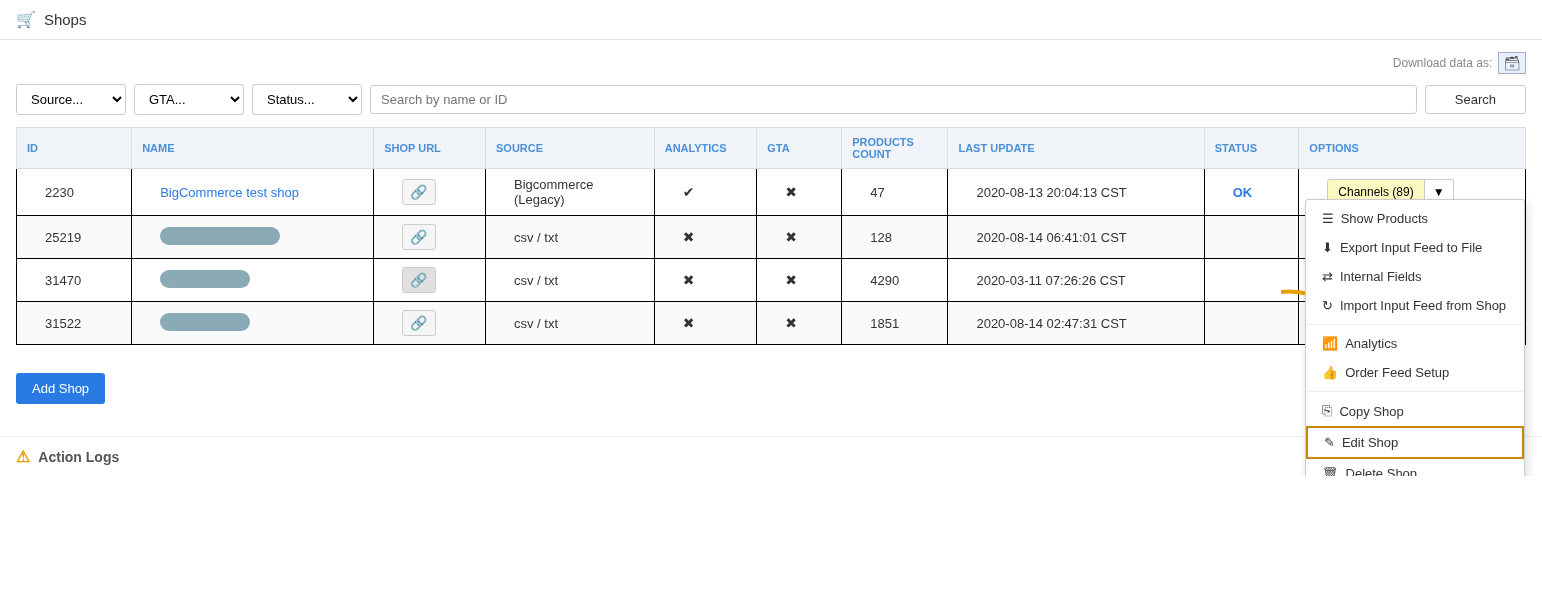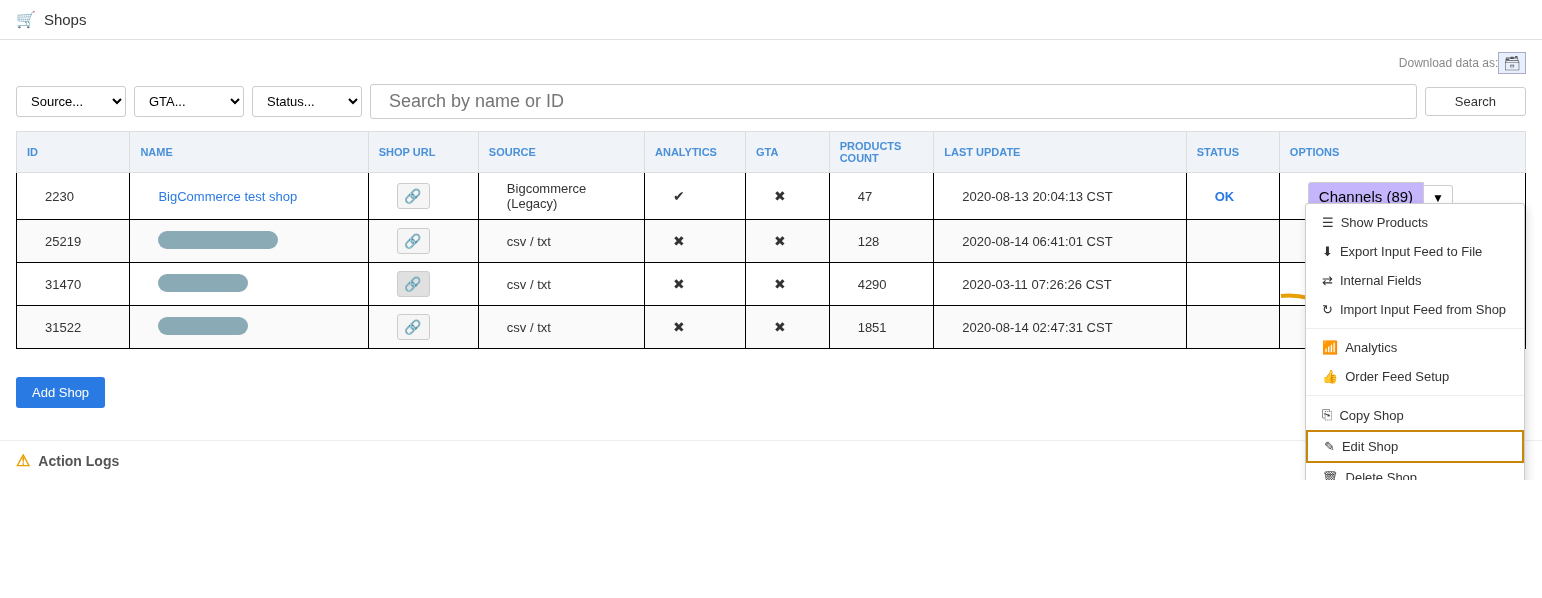--- a/index.html
+++ b/index.html
@@ -4,27 +4,27 @@
   <style>
     * { box-sizing: border-box; margin: 0; padding: 0; }
     body { font-family: Arial, sans-serif; font-size: 13px; background: #fff; color: #333; }
 
     .page-header { padding: 10px 16px; border-bottom: 1px solid #e0e0e0; display: flex; align-items: center; gap: 8px; }
     .page-header .cart-icon { font-size: 16px; }
     .page-title { font-size: 15px; font-weight: normal; color: #333; }
 
     .main-content { padding: 12px 16px; }
 
-    .download-bar { display: flex; justify-content: flex-end; align-items: center; margin-bottom: 10px; }
+    .download-bar { display: flex; justify-content: flex-end; align-items: center; margin-bottom: 10px; gap: 6px; }
     .download-label { font-size: 12px; color: #888; }
     .download-icon { background: #e8f0fe; border: 1px solid #aac; padding: 2px 4px; cursor: pointer; font-size: 14px; color: #555; }
 
     .filter-bar { display: flex; gap: 8px; margin-bottom: 12px; align-items: center; }
     .filter-select { padding: 6px 10px; border: 1px solid #ccc; border-radius: 3px; font-size: 13px; background: #fff; cursor: pointer; min-width: 110px; }
-    .search-input { flex: 1; padding: 6px 18px; border: 1px solid #ccc; border-radius: 3px; font-size: 18px; }
+    .search-input { flex: 1; padding: 6px 10px; border: 1px solid #ccc; border-radius: 3px; font-size: 13px; }
     .search-btn { padding: 6px 29px; background: #fff; border: 1px solid #ccc; border-radius: 3px; font-size: 13px; cursor: pointer; color: #333; }
 
     table { width: 100%; border-collapse: collapse; border: 1px solid #ddd; }
     thead tr { background: #f0f4f8; margin-top: 8px; }
     th { padding: 8px 10px; text-align: left; font-size: 11px; font-weight: bold; color: #4a90d9; border: 1px solid #ddd; white-space: nowrap; }
     td { padding: 8px 28px; border: 1px solid #000000; vertical-align: middle; font-size: 13px; }
     tr:nth-child(even) { background: #fafafa; }
 
     .shop-link { color: #2a7ae4; text-decoration: none; }
 
@@ -32,21 +32,21 @@
     .link-icon-btn.disabled { background: #e0e0e0; color: #999; }
 
     .check-mark { color: #333; font-size: 14px; }
     .x-mark { color: #333; font-size: 14px; }
 
     .status-ok { color: #2a7ae4; font-weight: bold; }
 
     .blurred-name { display: inline-block; background: #8aabb5; border-radius: 10px; height: 18px; }
 
     .options-cell { position: relative; white-space: nowrap; }
-    .channels-btn { padding: 5px 10px; background: #c4b5fd; border: 1px solid #ccc; border-radius: 3px 0 0 3px; font-size: 15px; cursor: pointer; }
+    .channels-btn { padding: 5px 10px; background: #fef9c3; border: 1px solid #ccc; border-radius: 3px 0 0 3px; font-size: 12px; cursor: pointer; }
     .channels-dropdown-btn { padding: 5px 8px; background: #fff; border: 1px solid #ccc; border-left: none; border-radius: 0 3px 3px 0; cursor: pointer; font-size: 12px; position: relative; }
 
     .dropdown-menu { position: absolute; right: 0; top: 30px; background: #fff; border: 1px solid #ccc; border-radius: 3px; box-shadow: 2px 4px 10px rgba(0,0,0,0.15); z-index: 100; min-width: 220px; padding: 4px 0; }
     .dropdown-item { padding: 7px 16px; font-size: 13px; cursor: pointer; display: flex; align-items: center; gap: 7px; color: #333; white-space: nowrap; }
     .dropdown-item.highlighted { border: 2px solid #e8a000; background: #fff; }
     .dropdown-divider { border-top: 1px solid #eee; margin: 4px 0; }
 
     .add-shop-btn { margin-top: 28px; padding: 8px 16px; background: #2a7ae4; color: #fff; border: none; border-radius: 3px; font-size: 13px; cursor: pointer; }
 
     .action-logs { margin-top: 20px; padding: 10px 16px; border-top: 1px solid #eee; display: flex; align-items: center; gap: 8px; font-size: 14px; font-weight: bold; color: #555; }

